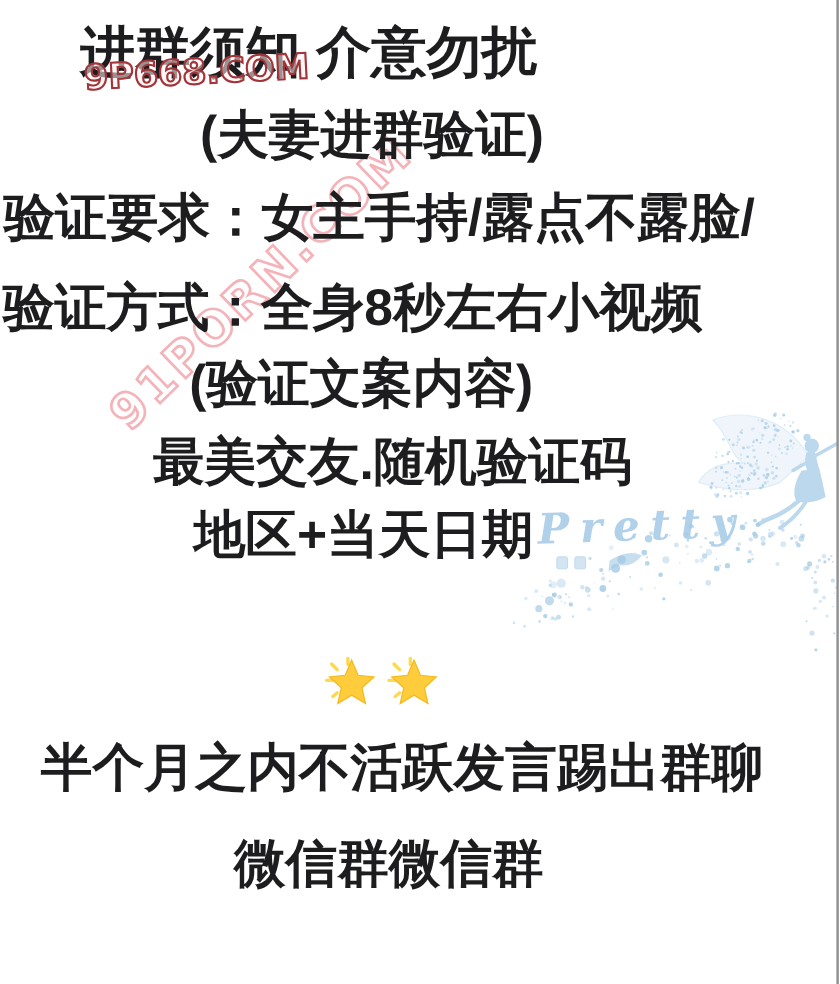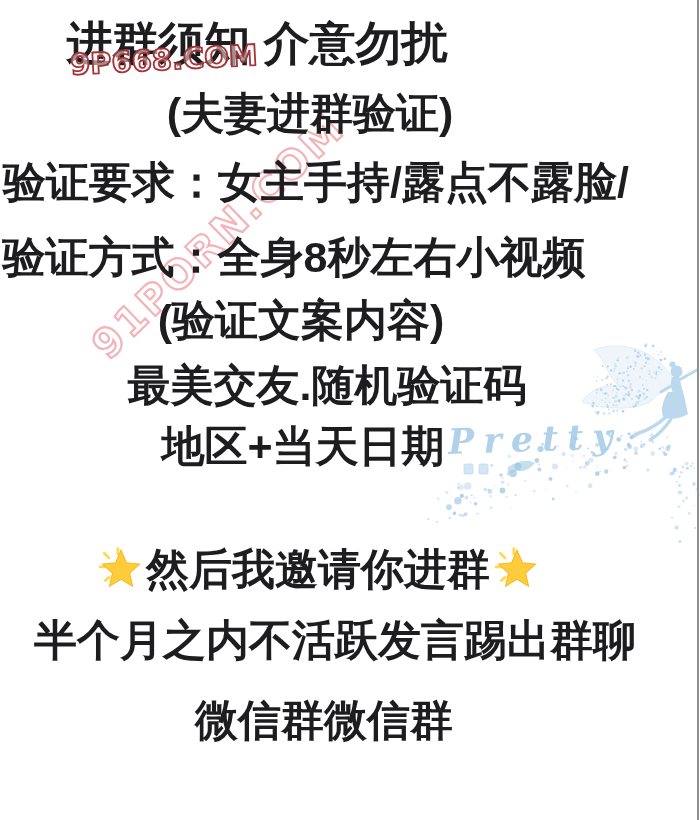--- a/index.html
+++ b/index.html
@@ -402,21 +402,21 @@
 
   <div class="line l6">
     <svg class="star-svg" viewBox="0 0 44 44" xmlns="http://www.w3.org/2000/svg">
       <g stroke="#ffd84d" stroke-width="2.6" stroke-linecap="round">
         <line x1="7" y1="7" x2="11.5" y2="11.5"></line>
         <line x1="3" y1="20" x2="8.5" y2="20"></line>
         <line x1="20" y1="2.5" x2="20" y2="7.5"></line>
         <line x1="8" y1="33" x2="11.5" y2="30"></line>
       </g>
       <polygon points="23,4 28.1,16 40.7,17.3 31.2,25.9 34,38.5 23,31.8 12,38.5 14.8,25.9 5.3,17.3 17.9,16" fill="#ffcd3c" stroke="#f5b91e" stroke-width="1"></polygon>
-    </svg><span>然后我邀请你进群</span><svg class="star-svg" viewBox="0 0 44 44" xmlns="http://www.w3.org/2000/svg">
+    </svg><svg class="star-svg" viewBox="0 0 44 44" xmlns="http://www.w3.org/2000/svg">
       <g stroke="#ffd84d" stroke-width="2.6" stroke-linecap="round">
         <line x1="7" y1="7" x2="11.5" y2="11.5"></line>
         <line x1="3" y1="20" x2="8.5" y2="20"></line>
         <line x1="20" y1="2.5" x2="20" y2="7.5"></line>
         <line x1="8" y1="33" x2="11.5" y2="30"></line>
       </g>
       <polygon points="23,4 28.1,16 40.7,17.3 31.2,25.9 34,38.5 23,31.8 12,38.5 14.8,25.9 5.3,17.3 17.9,16" fill="#ffcd3c" stroke="#f5b91e" stroke-width="1"></polygon>
     </svg>
   </div>
 

